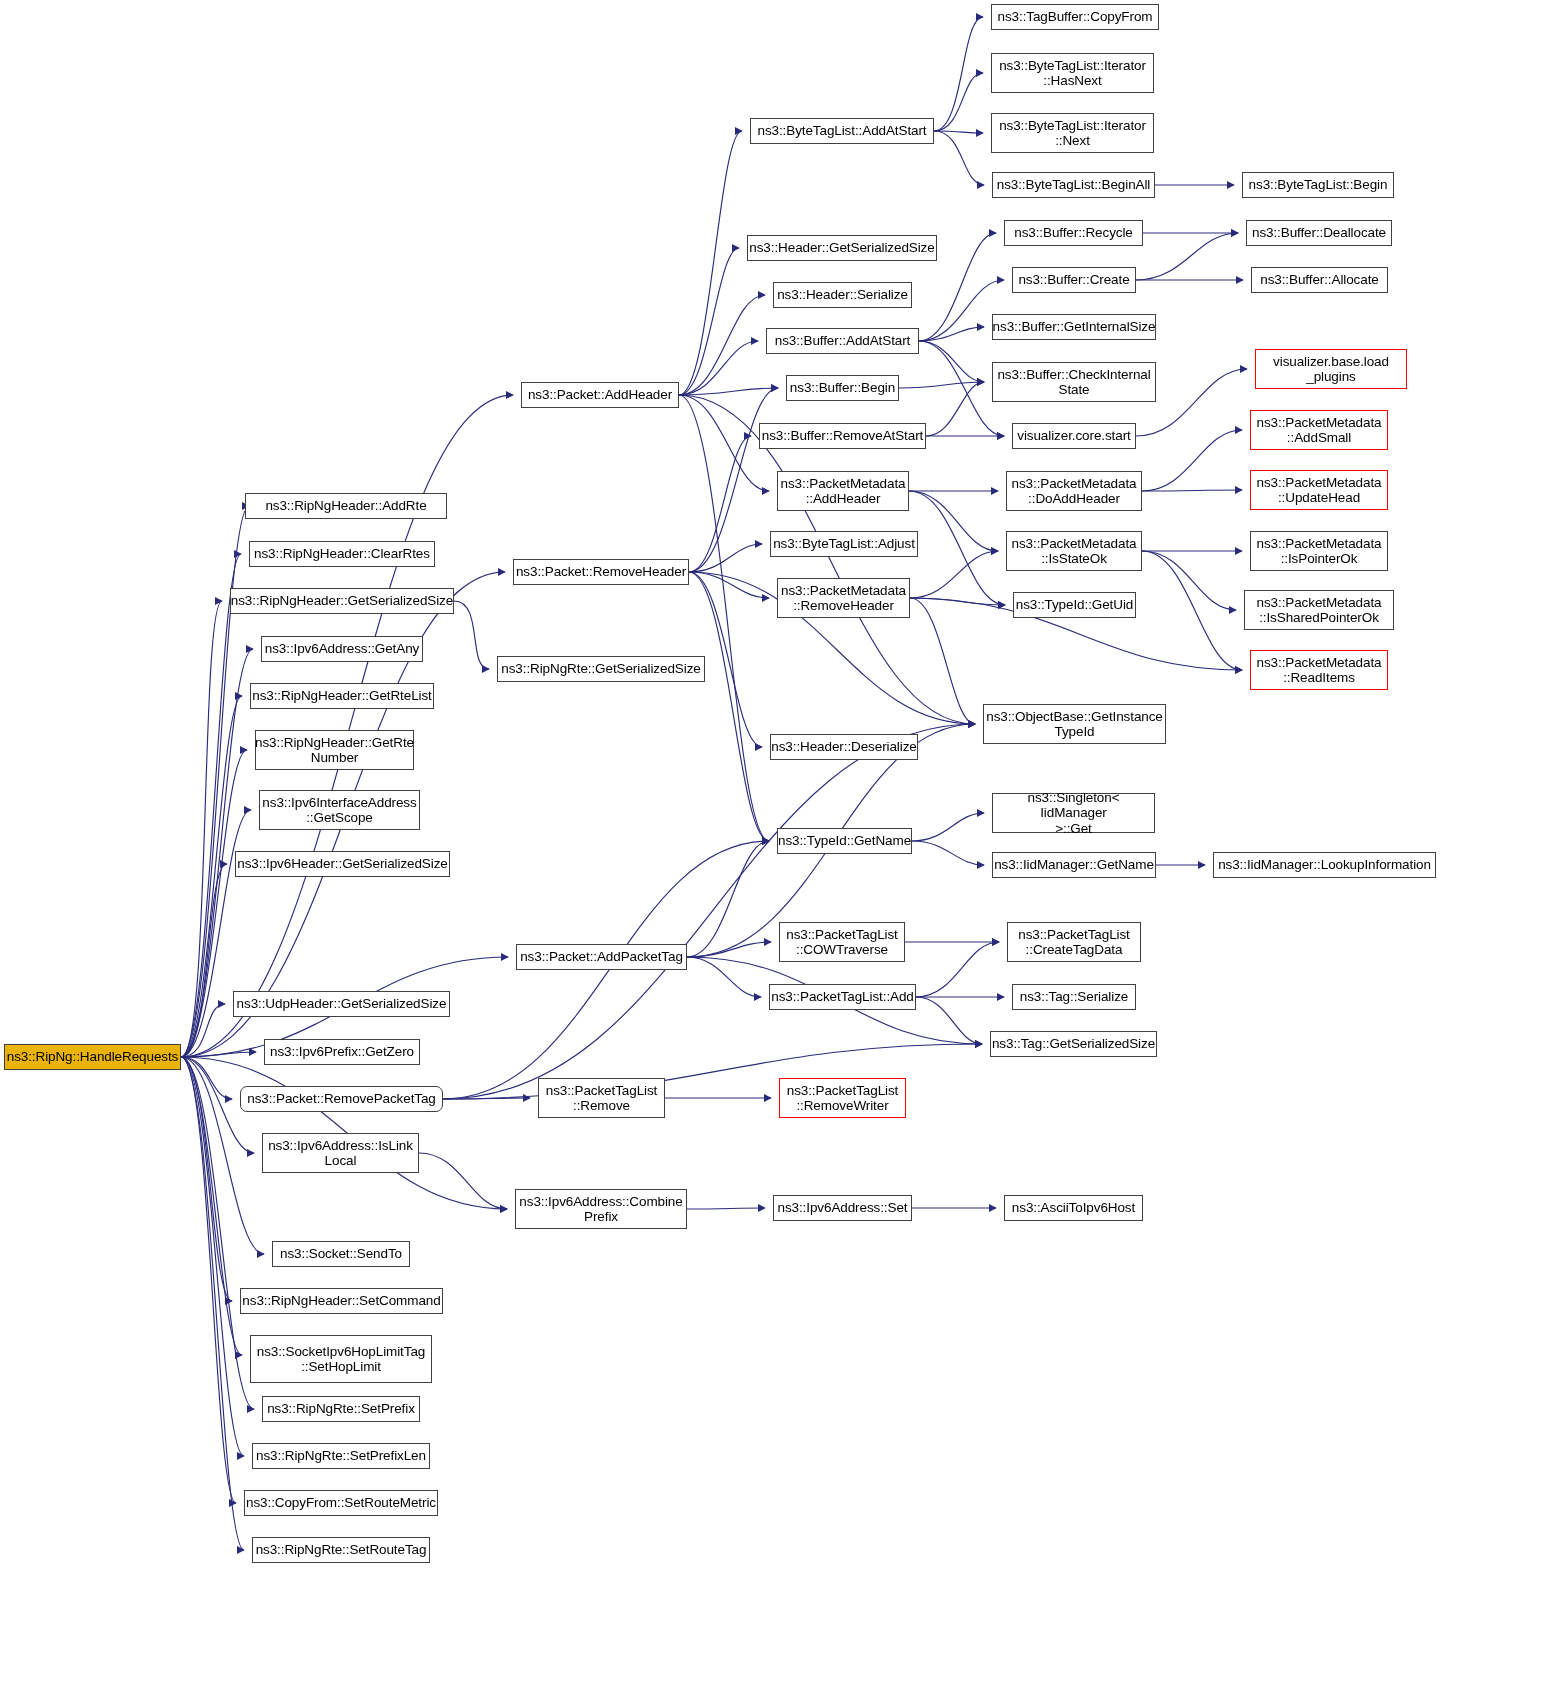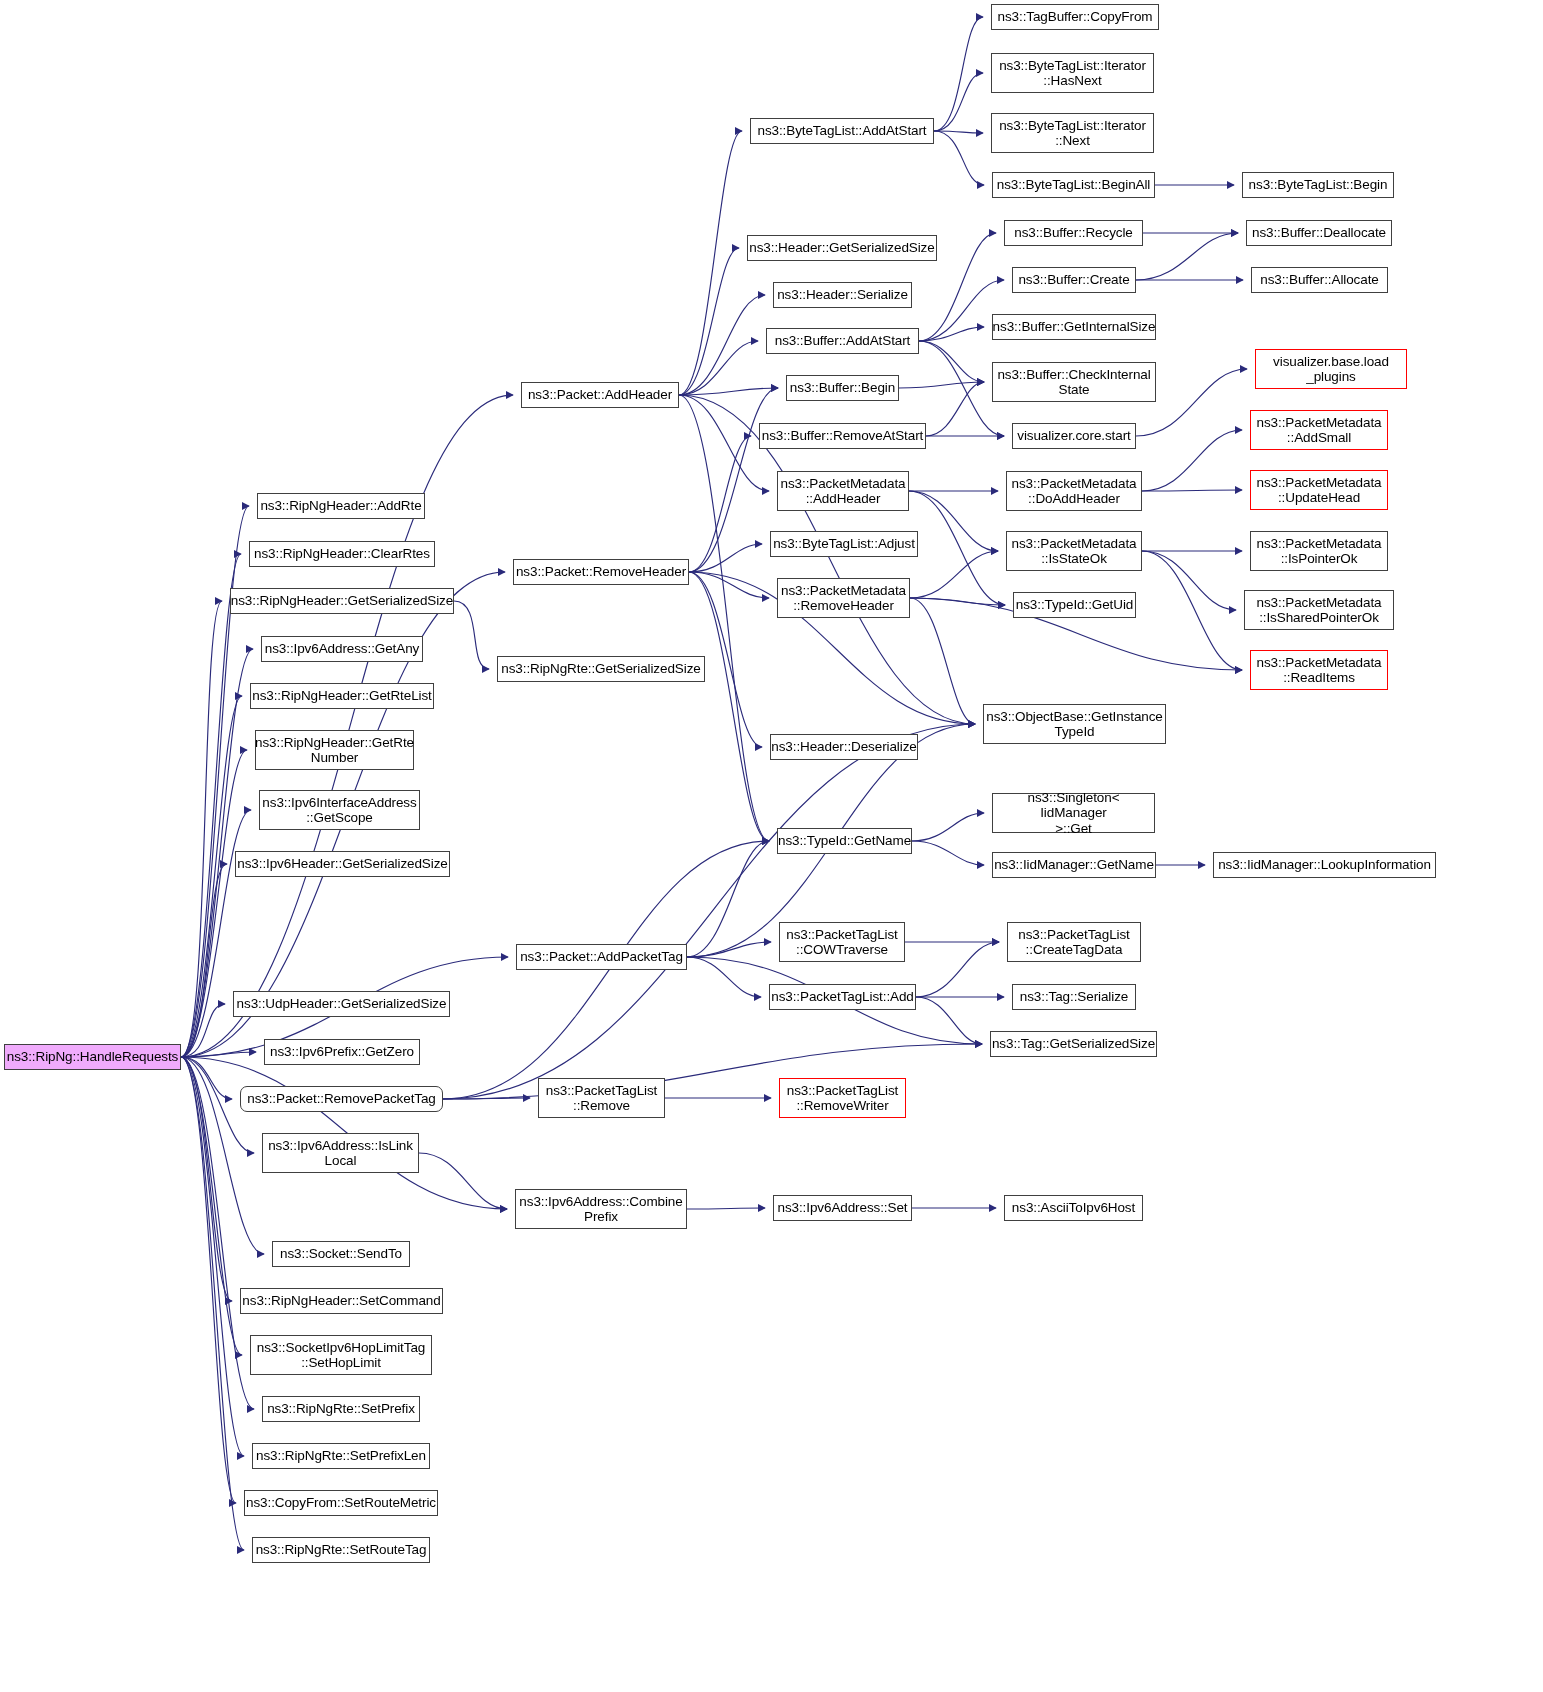--- a/index.html
+++ b/index.html
@@ -32,21 +32,21 @@
     line-height: 15.5px;
     text-align: center;
     display: flex;
     align-items: center;
     justify-content: center;
     white-space: pre-line;
     letter-spacing: -0.1px;
     z-index: 5;
   }
   .node.root {
-    background: #f0abfc;
+    background: #eab308;
     border-color: #404040;
   }
   .node.alert {
     border: 1.6px solid #ff0000;
   }
 </style>
 </head>
 <body>
 
 <div id="canvas">
@@ -139,38 +139,38 @@
       <path d="M 443 1099 C 485.75 1099, 495.25 1098, 530 1098" fill="none" stroke="#2a2a7a" stroke-width="1.15" marker-end="url(#arrow)"></path>
       <path d="M 443 1099 C 593.3 1099, 626.7 841, 769 841" fill="none" stroke="#2a2a7a" stroke-width="1.15" marker-end="url(#arrow)"></path>
       <path d="M 443 1099 C 686 1099, 740 724, 975 724" fill="none" stroke="#2a2a7a" stroke-width="1.15" marker-end="url(#arrow)"></path>
       <path d="M 443 1099 C 689.15 1099, 743.85 1044, 982 1044" fill="none" stroke="#2a2a7a" stroke-width="1.15" marker-end="url(#arrow)"></path>
       <path d="M 665 1098 C 716.3 1098, 727.7 1098, 771 1098" fill="none" stroke="#2a2a7a" stroke-width="1.15" marker-end="url(#arrow)"></path>
       <path d="M 419 1153 C 462.2 1153, 471.8 1209, 507 1209" fill="none" stroke="#2a2a7a" stroke-width="1.15" marker-end="url(#arrow)"></path>
       <path d="M 687 1209 C 725.7 1209, 734.3 1208, 765 1208" fill="none" stroke="#2a2a7a" stroke-width="1.15" marker-end="url(#arrow)"></path>
       <path d="M 912 1208 C 953.4 1208, 962.6 1208, 996 1208" fill="none" stroke="#2a2a7a" stroke-width="1.15" marker-end="url(#arrow)"></path>
     </svg>
 <div class="node root" style="left: 4px; top: 1044px; width: 177px; height: 26px;">ns3::RipNg::HandleRequests</div>
-    <div class="node" style="left: 257px; top: 493px; width: 168px; height: 26px;">ns3::RipNgHeader::AddRte</div>
+    <div class="node" style="left: 245px; top: 493px; width: 202px; height: 26px;">ns3::RipNgHeader::AddRte</div>
     <div class="node" style="left: 249px; top: 541px; width: 186px; height: 26px;">ns3::RipNgHeader::ClearRtes</div>
     <div class="node" style="left: 230px; top: 588px; width: 224px; height: 26px; text-align: right;">ns3::RipNgHeader::GetSerializedSize</div>
     <div class="node" style="left: 261px; top: 636px; width: 162px; height: 26px;">ns3::Ipv6Address::GetAny</div>
     <div class="node" style="left: 250px; top: 683px; width: 184px; height: 26px;">ns3::RipNgHeader::GetRteList</div>
     <div class="node" style="left: 255px; top: 730px; width: 159px; height: 40px;">ns3::RipNgHeader::GetRte
 Number</div>
     <div class="node" style="left: 259px; top: 790px; width: 161px; height: 40px;">ns3::Ipv6InterfaceAddress
 ::GetScope</div>
     <div class="node" style="left: 235px; top: 851px; width: 215px; height: 26px;">ns3::Ipv6Header::GetSerializedSize</div>
     <div class="node" style="left: 233px; top: 991px; width: 217px; height: 26px;">ns3::UdpHeader::GetSerializedSize</div>
     <div class="node" style="left: 264px; top: 1039px; width: 156px; height: 26px;">ns3::Ipv6Prefix::GetZero</div>
     <div class="node" style="left: 240px; top: 1086px; width: 203px; height: 26px; border-radius: 7px;">ns3::Packet::RemovePacketTag</div>
     <div class="node" style="left: 262px; top: 1133px; width: 157px; height: 40px;">ns3::Ipv6Address::IsLink
 Local</div>
     <div class="node" style="left: 272px; top: 1241px; width: 138px; height: 26px;">ns3::Socket::SendTo</div>
     <div class="node" style="left: 240px; top: 1288px; width: 203px; height: 26px;">ns3::RipNgHeader::SetCommand</div>
-    <div class="node" style="left: 250px; top: 1335px; width: 182px; height: 40px;">ns3::SocketIpv6HopLimitTag
+    <div class="node" style="left: 250px; top: 1335px; width: 182px; height: 48px;">ns3::SocketIpv6HopLimitTag
 ::SetHopLimit</div>
     <div class="node" style="left: 262px; top: 1396px; width: 158px; height: 26px;">ns3::RipNgRte::SetPrefix</div>
     <div class="node" style="left: 252px; top: 1443px; width: 178px; height: 26px;">ns3::RipNgRte::SetPrefixLen</div>
     <div class="node" style="left: 244px; top: 1490px; width: 194px; height: 26px;">ns3::CopyFrom::SetRouteMetric</div>
     <div class="node" style="left: 252px; top: 1537px; width: 178px; height: 26px; text-align: right;">ns3::RipNgRte::SetRouteTag</div>
     <div class="node" style="left: 521px; top: 382px; width: 158px; height: 26px;">ns3::Packet::AddHeader</div>
     <div class="node" style="left: 513px; top: 559px; width: 176px; height: 26px;">ns3::Packet::RemoveHeader</div>
     <div class="node" style="left: 497px; top: 656px; width: 208px; height: 26px;">ns3::RipNgRte::GetSerializedSize</div>
     <div class="node" style="left: 516px; top: 944px; width: 171px; height: 26px;">ns3::Packet::AddPacketTag</div>
     <div class="node" style="left: 538px; top: 1078px; width: 127px; height: 40px;">ns3::PacketTagList

